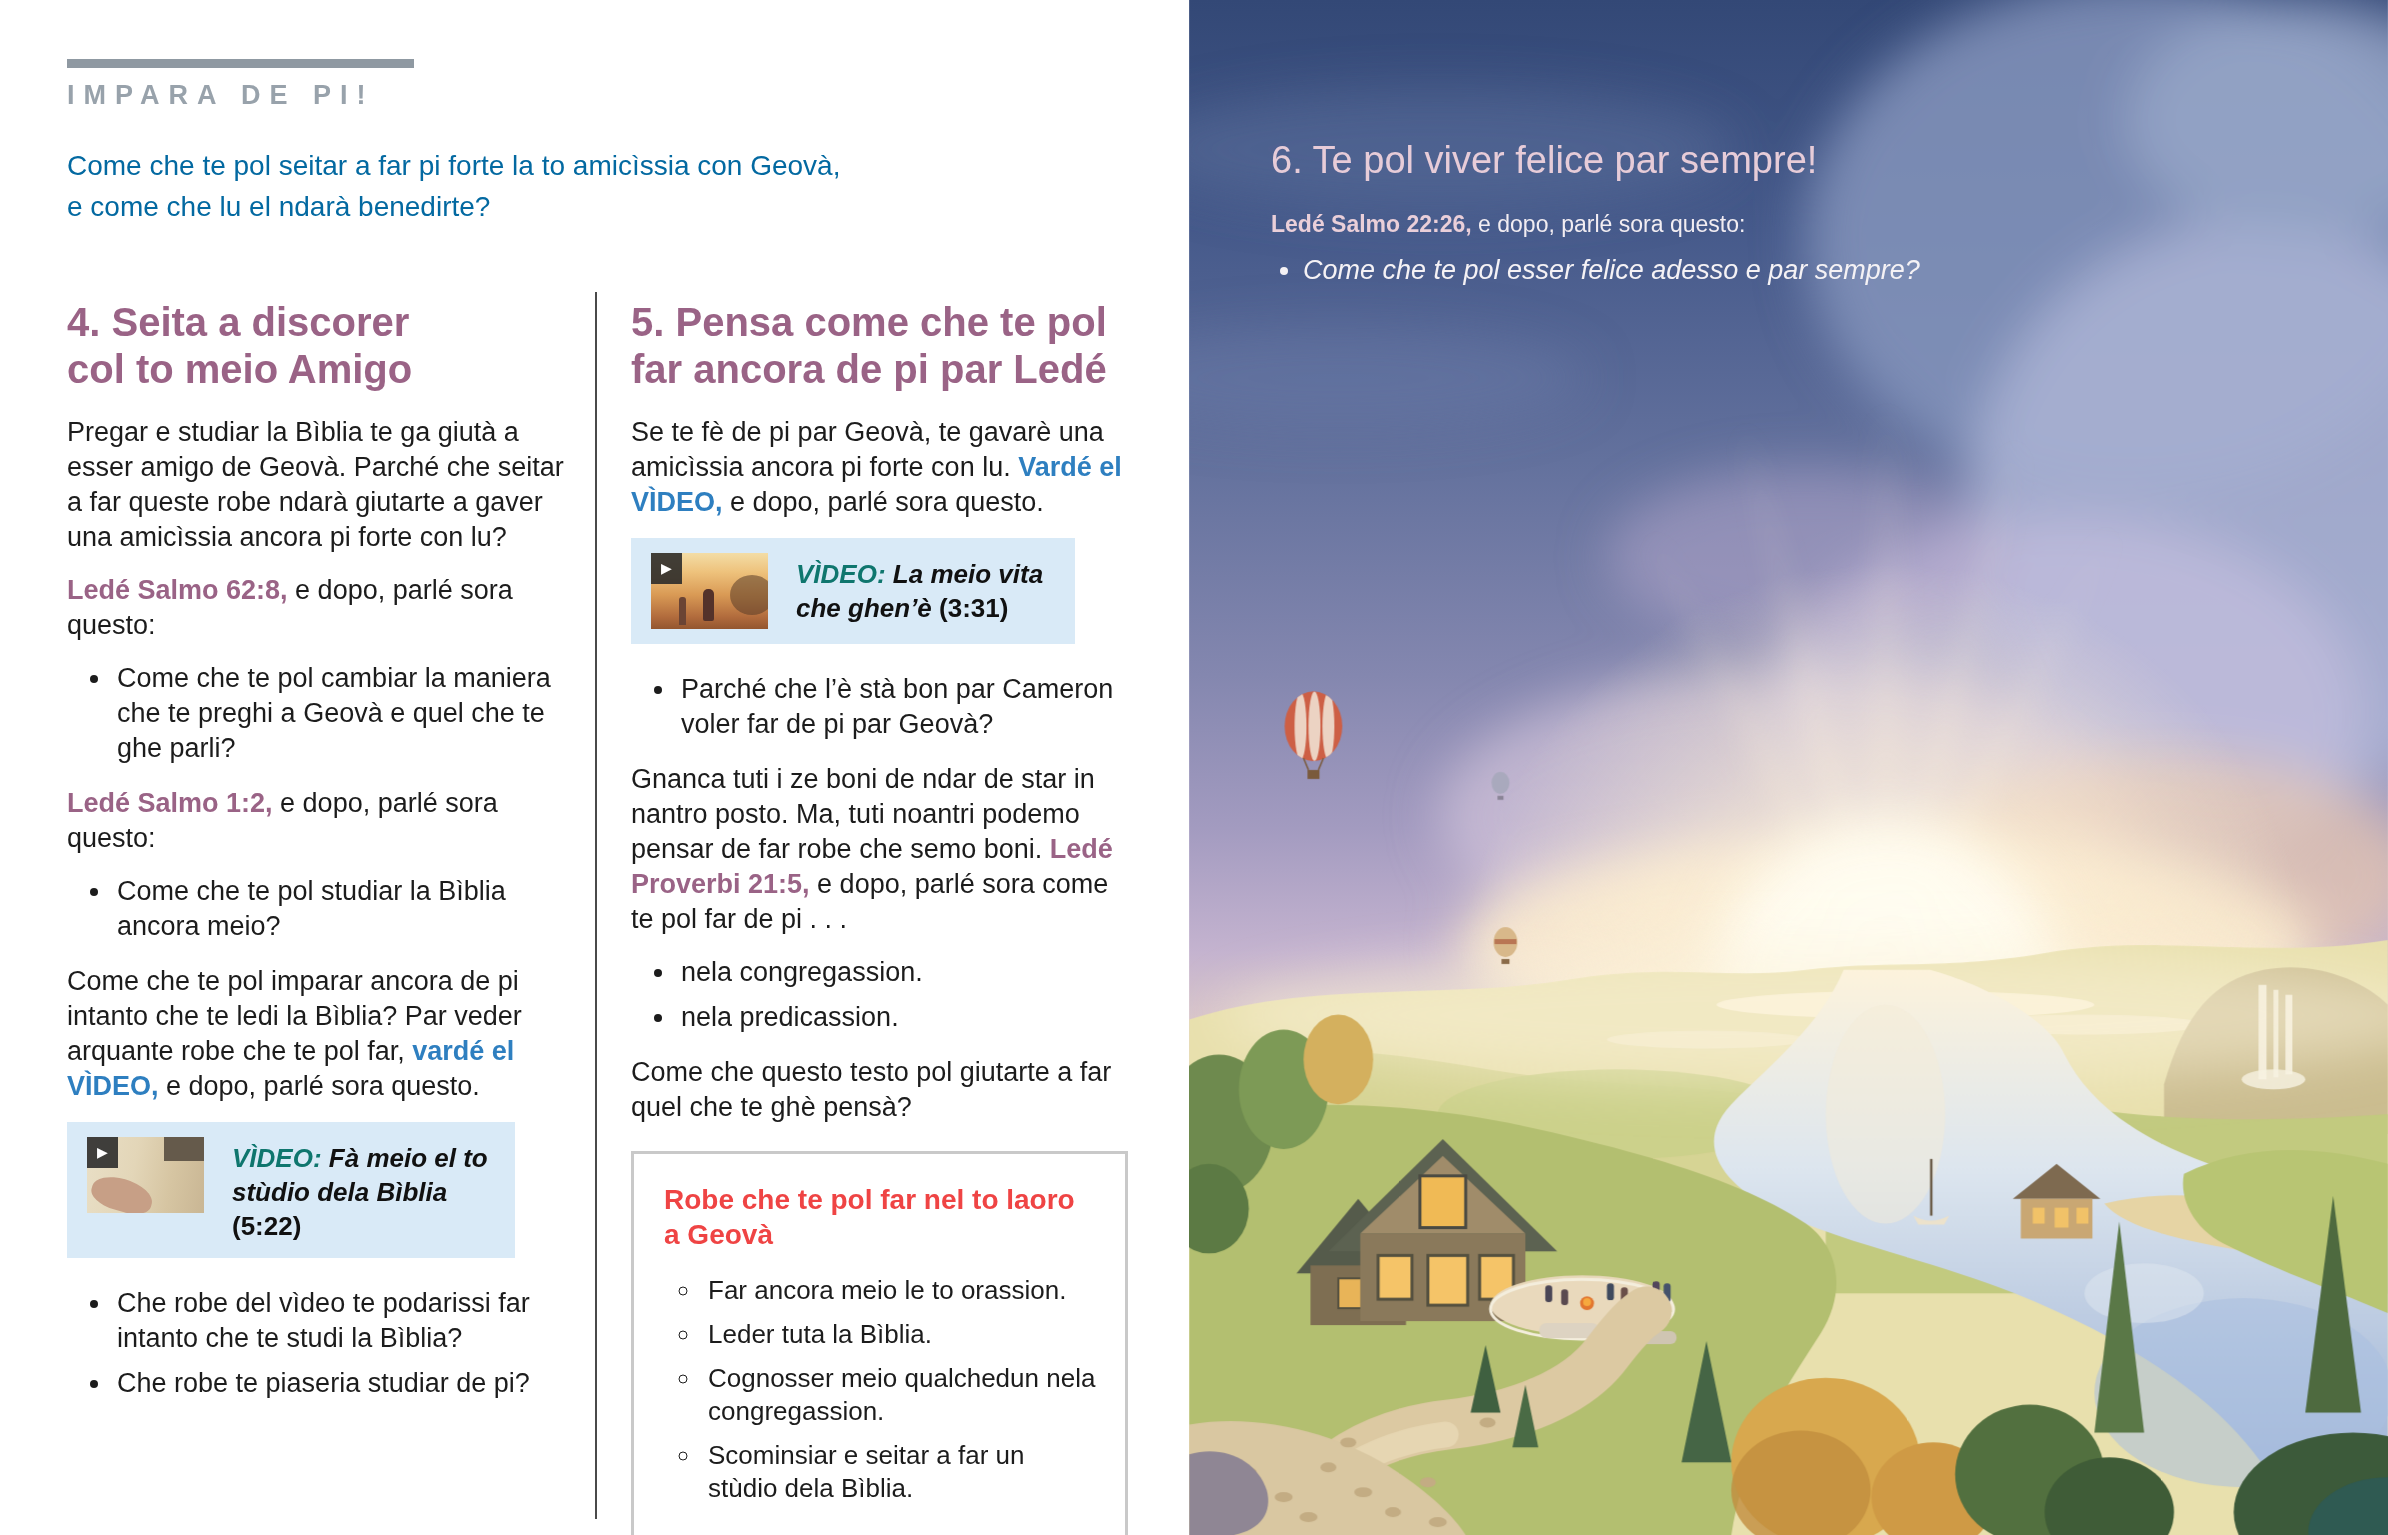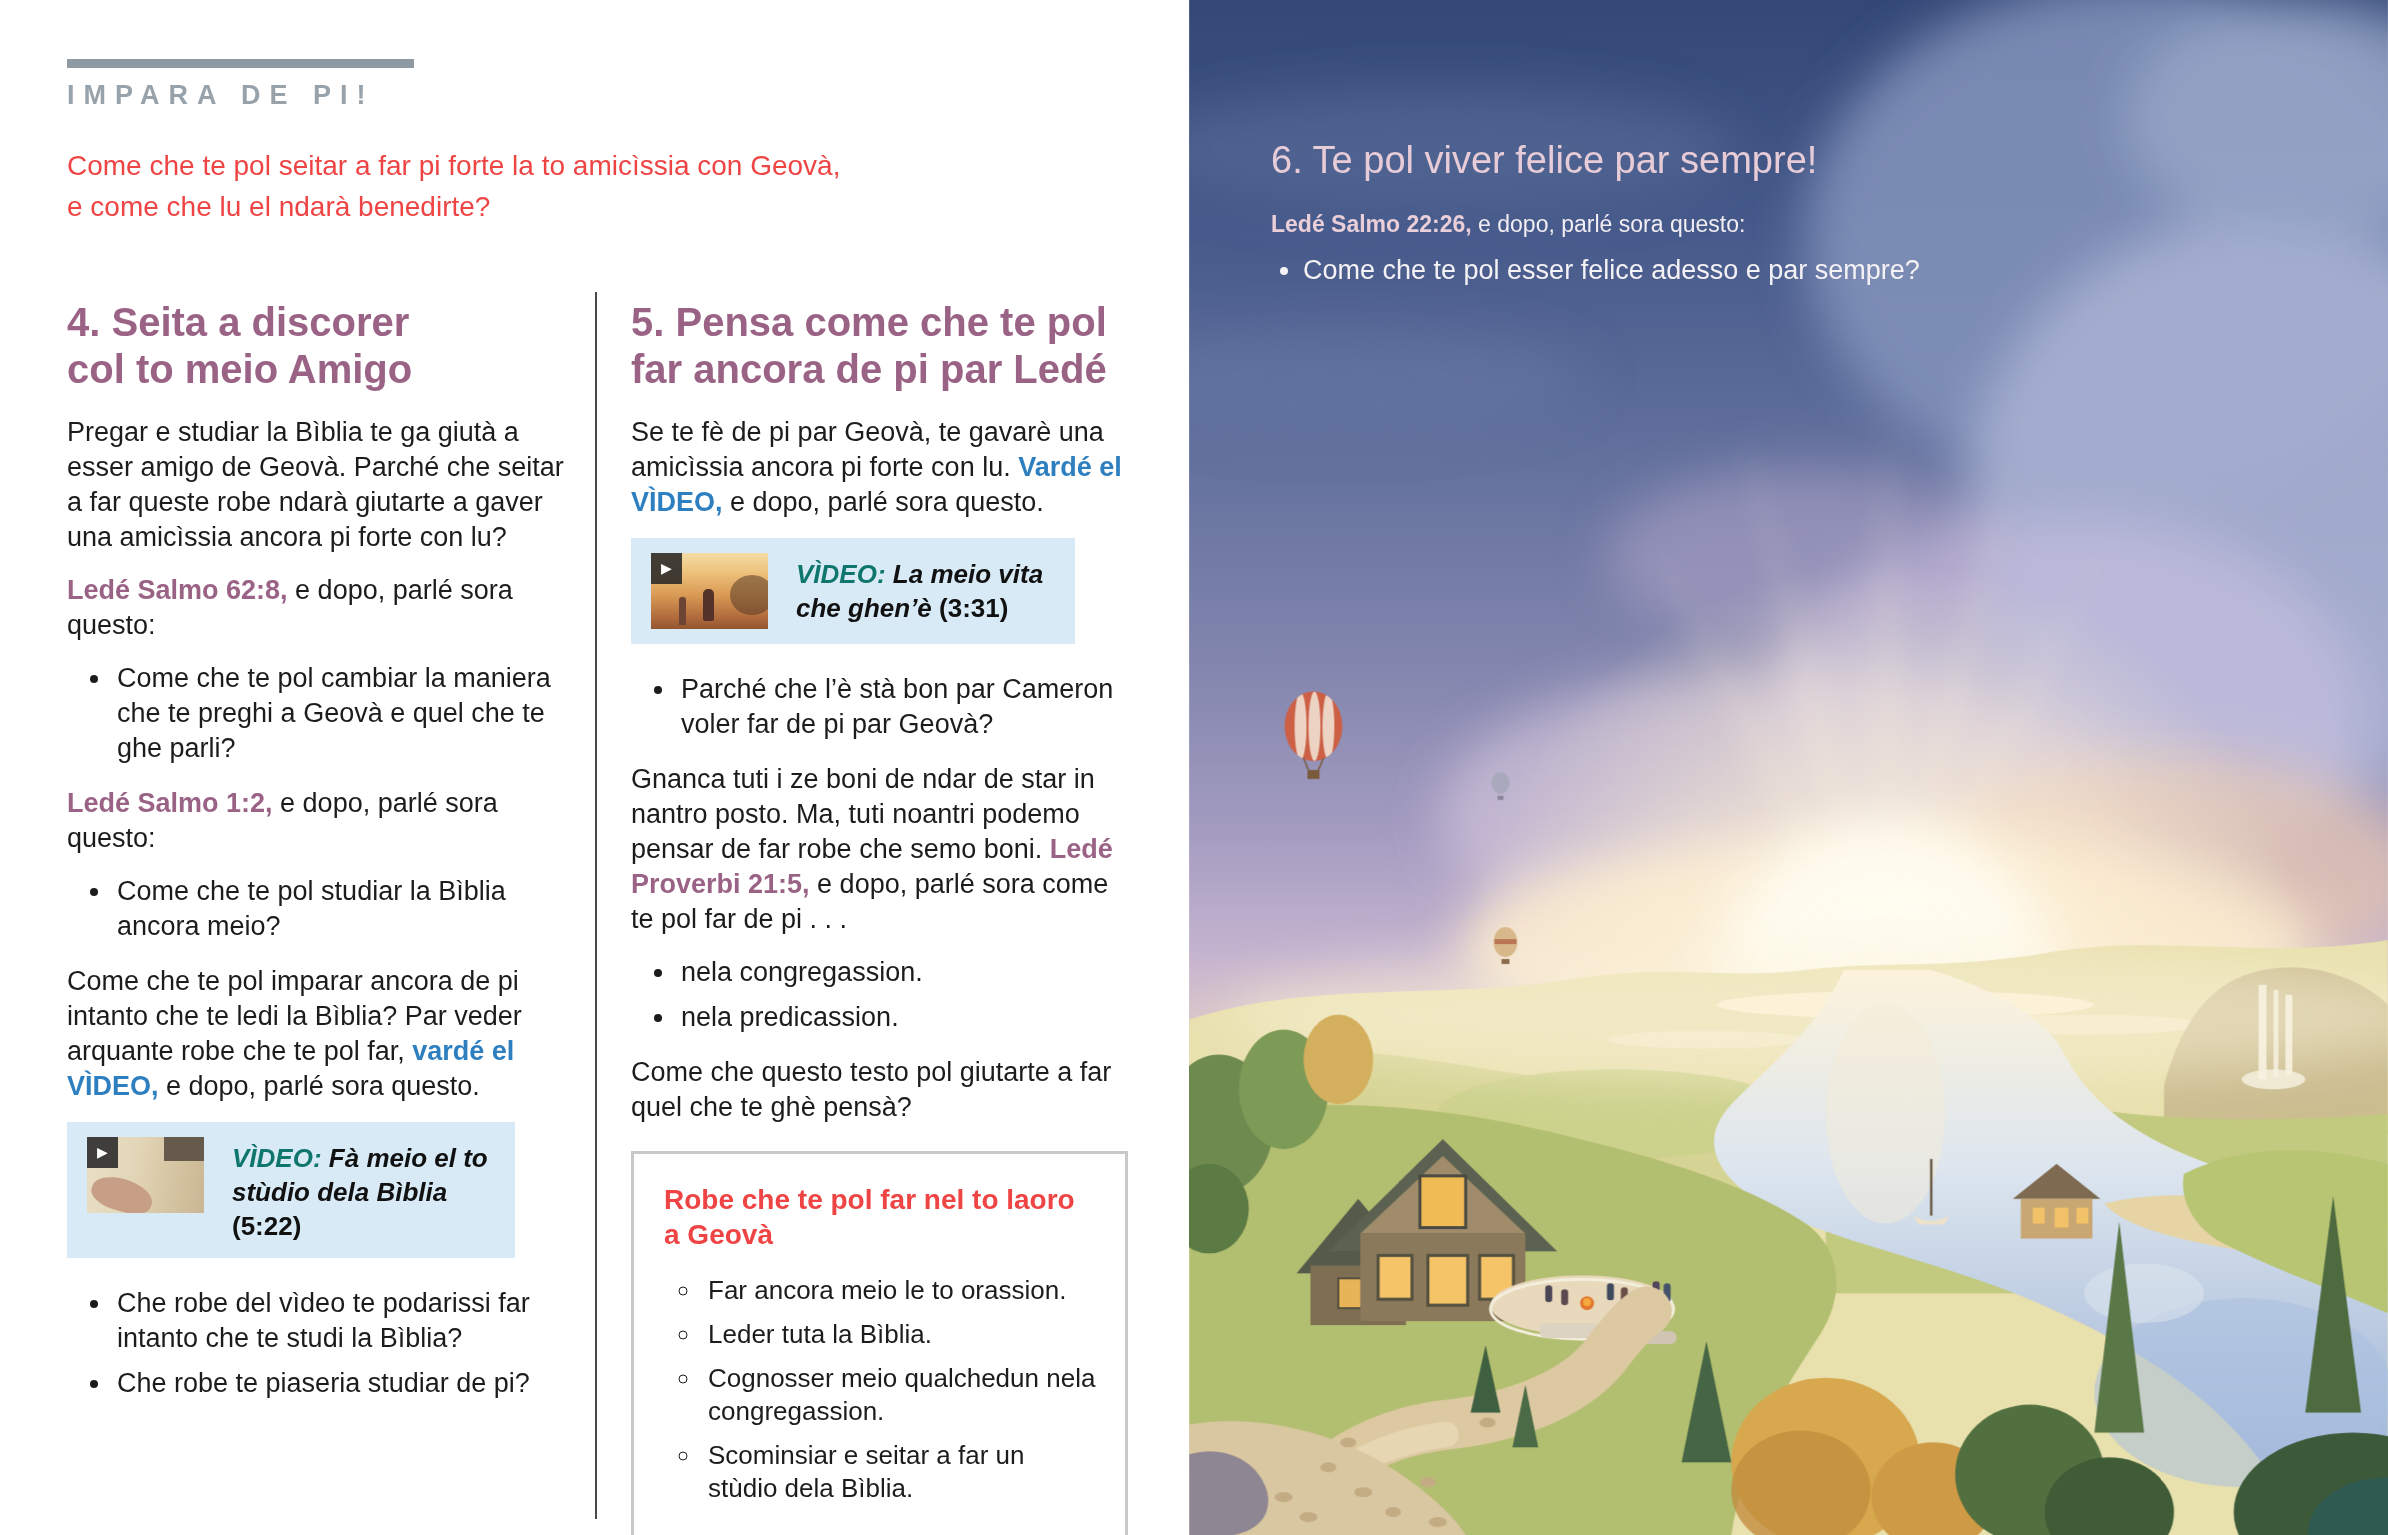--- a/index.html
+++ b/index.html
@@ -3,21 +3,21 @@
 <meta charset="utf-8">
 <style>
   html,body{margin:0;padding:0;background:#ffffff;}
   .stage{position:relative;width:2388px;height:1535px;background:#ffffff;overflow:hidden;
          font-family:"Liberation Sans",sans-serif;}
 
   
   .eyebrow-bar{position:absolute;left:67px;top:59px;width:347px;height:9px;background:#8f99a2;}
   .eyebrow{position:absolute;left:67px;top:80px;font-size:27px;font-weight:bold;
            letter-spacing:9px;color:#98a2ab;}
-  .intro{position:absolute;left:67px;top:145px;font-size:28px;line-height:41px;color:#ef4444;}
+  .intro{position:absolute;left:67px;top:145px;font-size:28px;line-height:41px;color:#0369a1;}
 
   .divider{position:absolute;left:595px;top:292px;width:2px;height:1227px;background:#4a4a4a;}
 
   .col{position:absolute;top:299px;font-size:27px;line-height:35px;color:#1c1c1c;}
   .col1{left:67px;width:503px;}
   .col2{left:631px;width:498px;}
 
   .section-h{font-size:40px;line-height:47px;font-weight:bold;color:#9a6386;margin:0 0 22px 0;}
   .col p{margin:0 0 18px 0;}
   .readline{margin:2px 0 10px 0;}
@@ -52,21 +52,21 @@
   .infobox-title{font-size:28px;font-weight:bold;color:#ef4444;margin:2px 0 22px 2px;}
   ul.circles{list-style:circle;padding-left:40px;margin:0;font-size:26px;line-height:33px;color:#1c1c1c;}
   ul.circles li{margin-bottom:11px;padding-left:6px;}
 
   
   .panel{position:absolute;left:1189px;top:0;width:1199px;height:1535px;overflow:hidden;}
   .panel svg{position:absolute;left:0;top:0;}
   .panel-heading{position:absolute;left:82px;top:139px;font-size:38px;font-weight:normal;color:#e7ccd8;}
   .panel-read{position:absolute;left:82px;top:211px;font-size:23px;color:#f2edf2;}
   .pref{color:#eacfd9;font-weight:bold;}
-  .panel-bullets{position:absolute;left:88px;top:253px;}
+  .panel-bullets{position:absolute;left:88px;top:253px;font-style:italic;}
   .panel-bullets ul{list-style:disc;margin:0;padding-left:26px;font-size:27px;line-height:34px;color:#f5f2f5;}
 </style>
 </head>
 <body>
 
 <div class="stage">
 
   <div class="eyebrow-bar"></div>
   <div class="eyebrow">IMPARA DE PI!</div>
 

